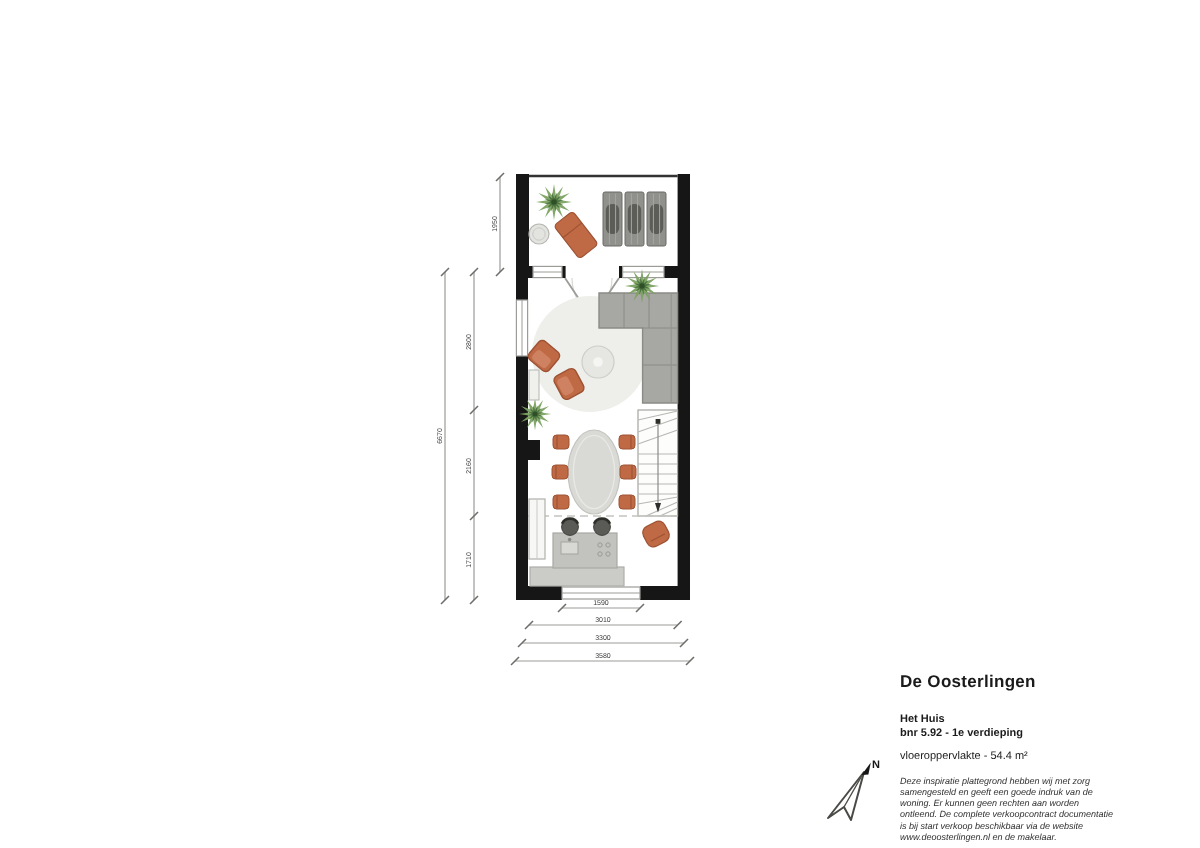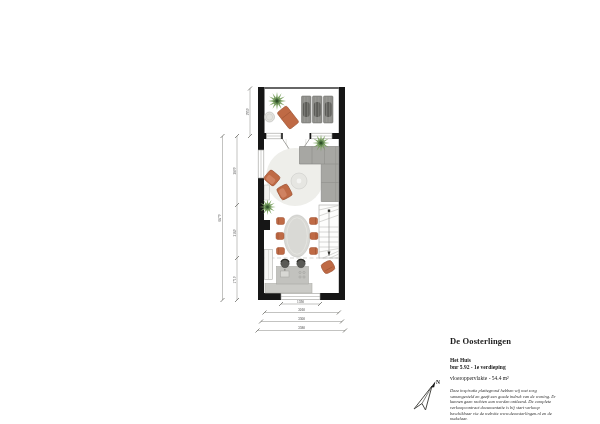--- a/index.html
+++ b/index.html
@@ -1,17 +1,17 @@
 <!DOCTYPE html>
 <html><head>
 <meta charset="utf-8">
 <style>
   html,body{margin:0;padding:0;background:#fff;}
   .page{position:relative;width:600px;height:424px;background:#ffffff;overflow:hidden;
-        font-family:Liberation Serif, serif;color:#1b1b1b;}
+        font-family:Liberation Sans, sans-serif;color:#1b1b1b;}
   .plan-svg{position:absolute;left:0;top:0;}
   
   .title-block{position:absolute;left:450px;top:336px;width:230px;
                transform:scale(.5);transform-origin:0 0;}
   .tb-title{font-size:17px;font-weight:bold;letter-spacing:.3px;margin:0;}
   .tb-unit{font-size:11px;font-weight:bold;margin-top:20px;line-height:1.3;}
   .tb-sub{font-size:11px;font-weight:bold;line-height:1.3;}
   .tb-area{font-size:11px;margin-top:9px;}
   .tb-disclaimer{font-size:9px;font-style:italic;margin-top:14px;line-height:1.25;
                  width:216px;color:#2e2e2e;}

